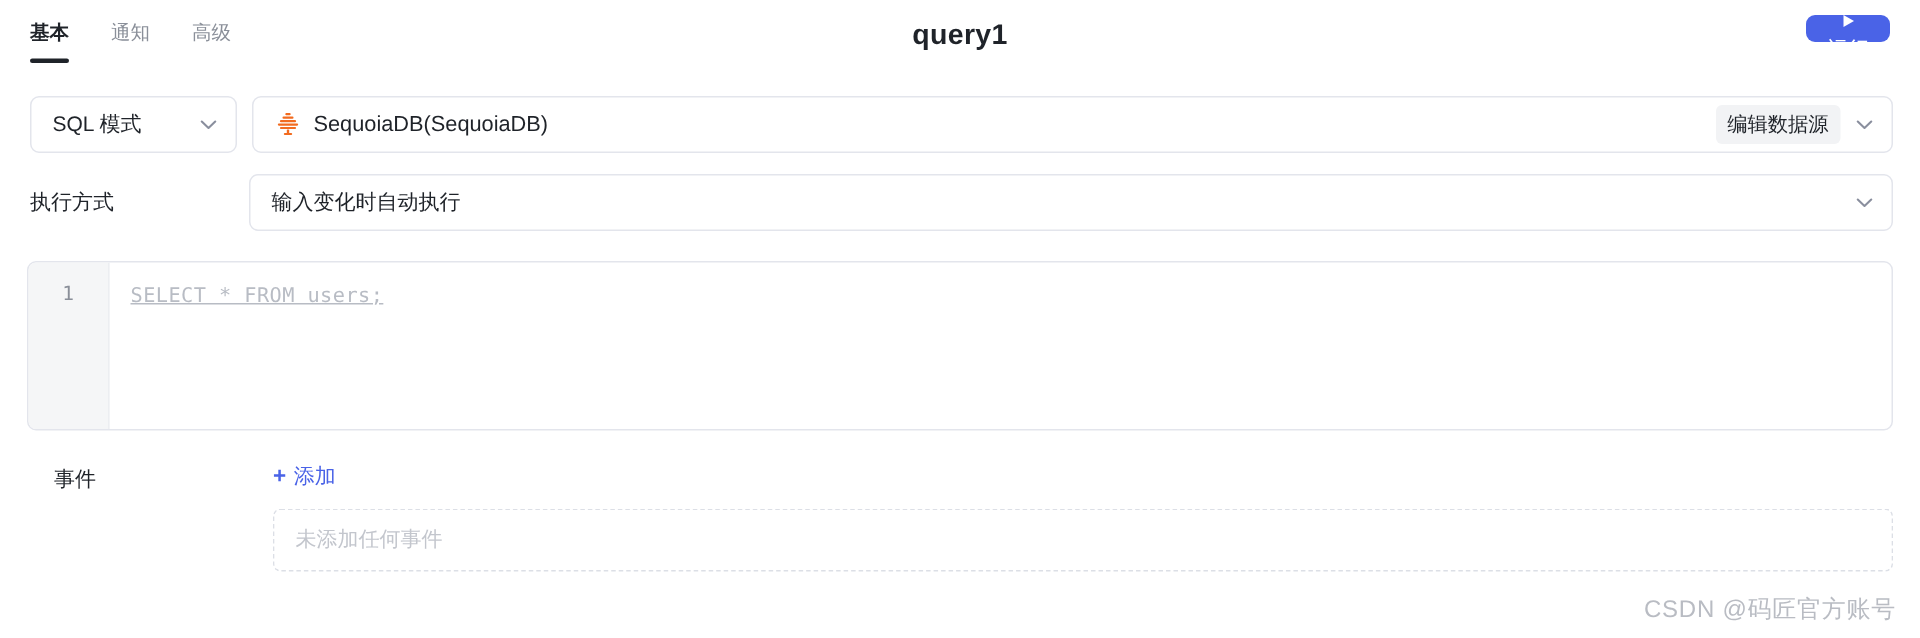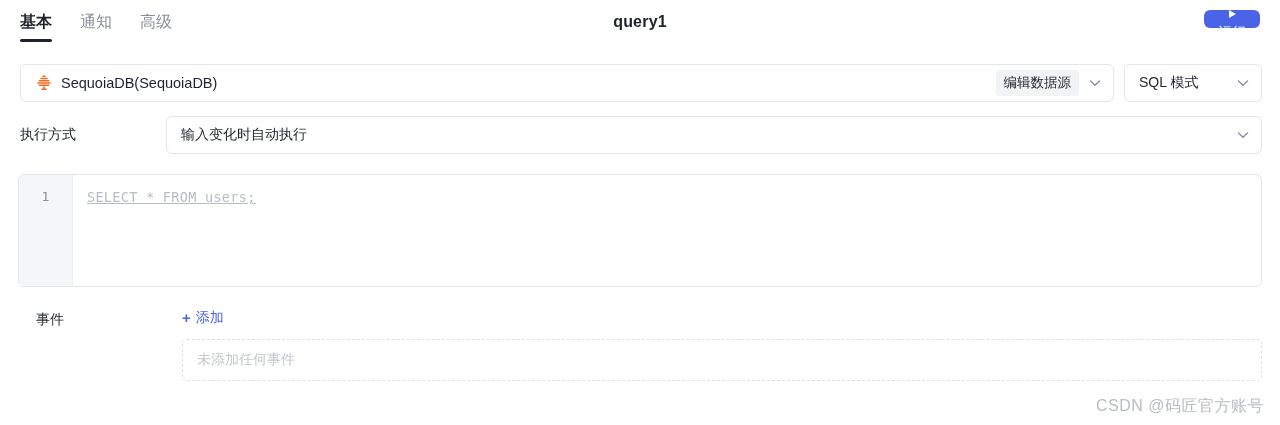--- a/index.html
+++ b/index.html
@@ -26,21 +26,21 @@
   .tabs {
     position: absolute;
     left: 20px;
     top: 12px;
     display: flex;
     align-items: flex-start;
     gap: 28px;
   }
   .tab {
     position: relative;
-    font-size: 16px;
+    font-size: 13px;
     line-height: 20px;
     color: #8a8f99;
     padding-bottom: 10px;
     cursor: pointer;
     white-space: nowrap;
   }
   .tab.active {
     color: #1f2329;
     font-weight: 600;
   }
@@ -53,21 +53,21 @@
     background: #1f2329;
     border-radius: 2px;
   }
 
   .page-title {
     position: absolute;
     left: 0;
     right: 0;
     top: 13px;
     text-align: center;
-    font-size: 16px;
+    font-size: 19px;
     font-weight: 700;
     color: #1f2329;
     letter-spacing: 0.2px;
     pointer-events: none;
   }
 
   .run-button {
     position: absolute;
     right: 20px;
     top: 10px;
@@ -282,20 +282,27 @@
   <div class="page-title">query1</div>
 
   <button class="run-button">
     <span class="play-icon"></span>
     <span>运行</span>
   </button>
 </div>
 
 <div class="form-row">
   <div class="row-fields">
+
+    <div class="field-box sqlmode">
+      <span>SQL 模式</span>
+      <svg class="chevron" width="16" height="16" viewBox="0 0 16 16">
+        <path d="M3.5 6 L8 10.3 L12.5 6" fill="none" stroke="#8a8f9e" stroke-width="1.4" stroke-linecap="round" stroke-linejoin="round"></path>
+      </svg>
+    </div>
 
     <div class="field-box datasource">
       <div class="ds-left">
         <svg class="tree-icon" width="18" height="18" viewBox="0 0 18 18">
           <g fill="#f26b1f">
             <rect x="7.2" y="1.4" width="3.6" height="1.5" rx="0.7"></rect>
             <rect x="5.3" y="3.7" width="7.4" height="1.5" rx="0.75"></rect>
             <rect x="3.6" y="6.0" width="10.8" height="1.5" rx="0.75"></rect>
             <rect x="2.2" y="8.3" width="13.6" height="1.5" rx="0.75"></rect>
             <rect x="3.6" y="10.6" width="10.8" height="1.4" rx="0.7"></rect>
@@ -306,27 +313,20 @@
         <span class="ds-name">SequoiaDB(SequoiaDB)</span>
       </div>
       <div class="ds-right">
         <span class="edit-ds-chip">编辑数据源</span>
         <svg class="chevron" width="16" height="16" viewBox="0 0 16 16">
           <path d="M3.5 6 L8 10.3 L12.5 6" fill="none" stroke="#8a8f9e" stroke-width="1.4" stroke-linecap="round" stroke-linejoin="round"></path>
         </svg>
       </div>
     </div>
 
-    <div class="field-box sqlmode">
-      <span>SQL 模式</span>
-      <svg class="chevron" width="16" height="16" viewBox="0 0 16 16">
-        <path d="M3.5 6 L8 10.3 L12.5 6" fill="none" stroke="#8a8f9e" stroke-width="1.4" stroke-linecap="round" stroke-linejoin="round"></path>
-      </svg>
-    </div>
-
   </div>
 </div>
 
 <div class="form-row">
   <div class="row-label">执行方式</div>
   <div class="row-fields">
     <div class="field-box exec">
       <span class="exec-text">输入变化时自动执行</span>
       <svg class="chevron" width="16" height="16" viewBox="0 0 16 16">
         <path d="M3.5 6 L8 10.3 L12.5 6" fill="none" stroke="#8a8f9e" stroke-width="1.4" stroke-linecap="round" stroke-linejoin="round"></path>

